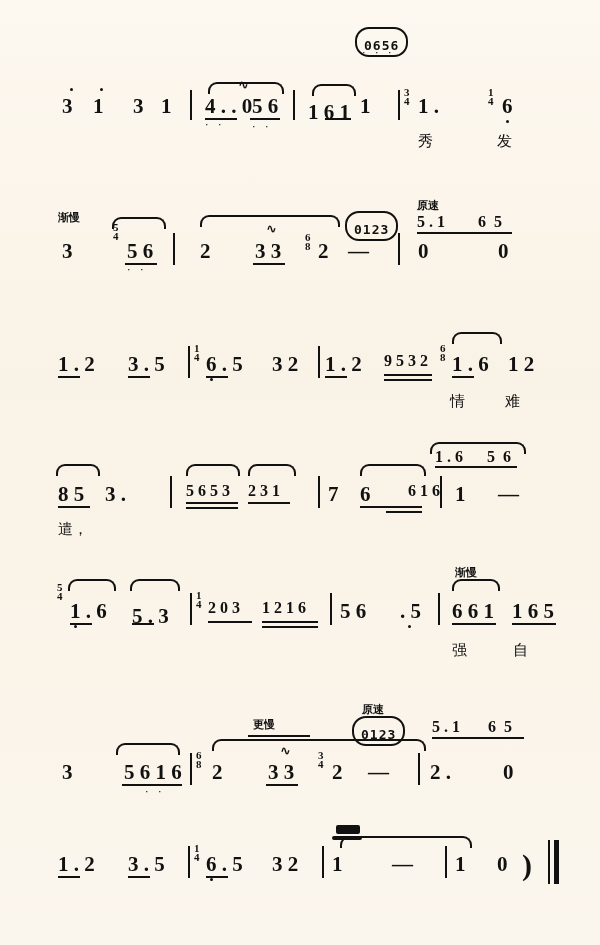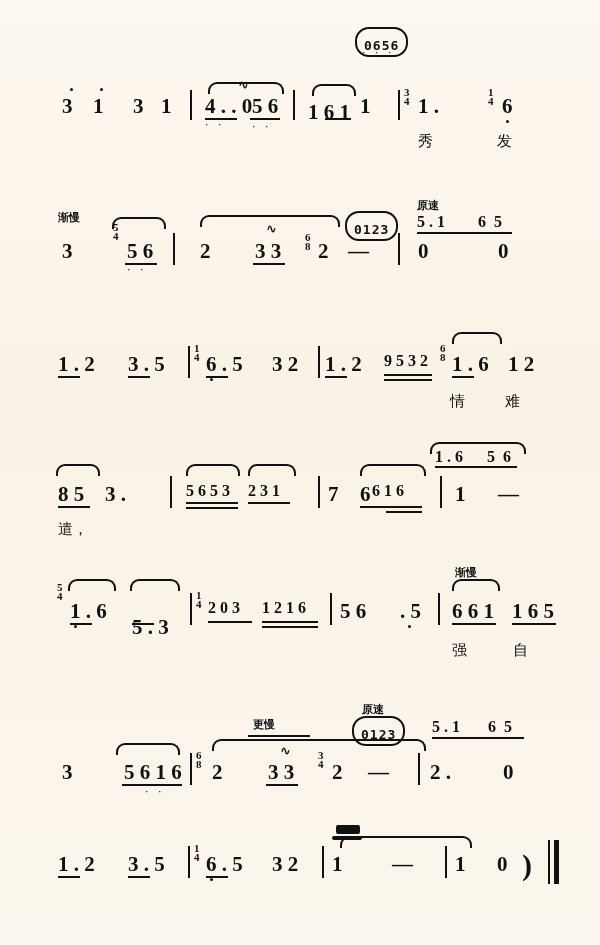--- a/index.html
+++ b/index.html
@@ -239,41 +239,41 @@
     <div class="note small" style="left:248px;top:42px;">2 3 1</div>
     <div class="underline" style="left:186px;top:62px;width:52px;"></div>
     <div class="underline" style="left:186px;top:67px;width:52px;"></div>
     <div class="underline" style="left:248px;top:62px;width:42px;"></div>
 
     <div class="bar" style="left:318px;top:36px;height:32px;"></div>
 
     <div class="note" style="left:328px;top:42px;">7</div>
     <div class="slurbox" style="left:360px;top:24px;width:62px;"></div>
     <div class="note" style="left:360px;top:42px;">6</div>
-    <div class="note small" style="left:372px;top:42px;">6 1 6</div>
+    <div class="note small" style="left:408px;top:42px;">6 1 6</div>
     <div class="underline" style="left:360px;top:66px;width:62px;"></div>
     <div class="underline" style="left:386px;top:71px;width:36px;"></div>
 
     <div class="bar" style="left:440px;top:36px;height:32px;"></div>
 
     <div class="note" style="left:455px;top:42px;">1</div>
     <div class="note" style="left:498px;top:42px;">—</div>
 
     <div class="lyr" style="left:58px;top:80px;">遣，</div>
   </div>
 
   <div class="system" style="top:565px;height:100px;">
     <div class="tempo" style="left:455px;top:0px;">渐慢</div>
 
     <div class="meter" style="left:57px;top:18px;">5<br>4</div>
     <div class="slurbox" style="left:68px;top:14px;width:44px;"></div>
     <div class="slurbox" style="left:130px;top:14px;width:46px;"></div>
 
     <div class="note" style="left:70px;top:34px;">1 . 6</div>
-    <div class="note" style="left:132px;top:50px;">5 . 3</div>
+    <div class="note" style="left:132px;top:39px;">5 . 3</div>
     <div class="underline" style="left:70px;top:58px;width:22px;"></div>
     <div class="dot" style="left:74px;top:60px;"></div>
     <div class="underline" style="left:132px;top:58px;width:22px;"></div>
 
     <div class="bar" style="left:190px;top:28px;height:32px;"></div>
     <div class="meter" style="left:196px;top:26px;">1<br>4</div>
 
     <div class="note small" style="left:208px;top:34px;">2 0 3</div>
     <div class="note small" style="left:262px;top:34px;">1 2 1 6</div>
     <div class="underline" style="left:208px;top:56px;width:44px;"></div>

